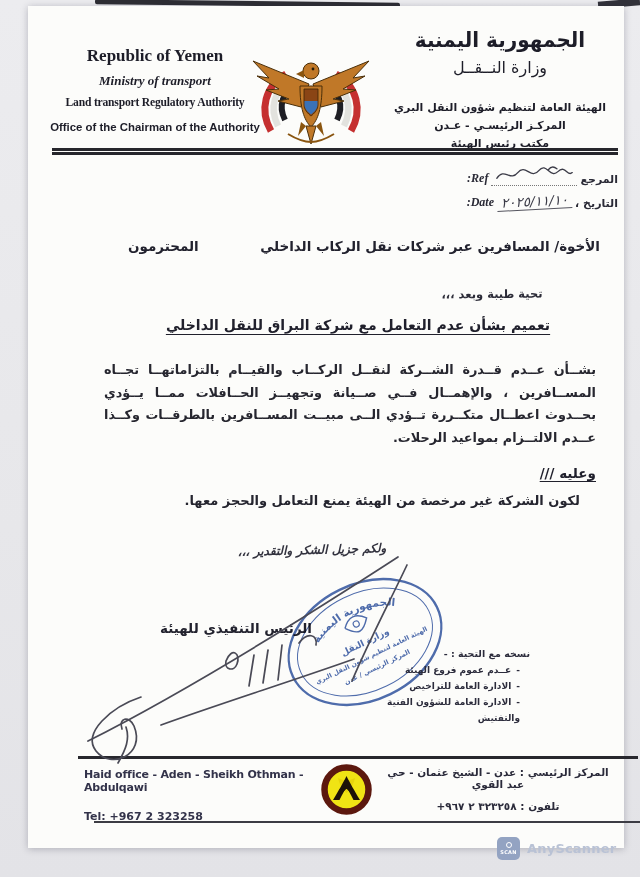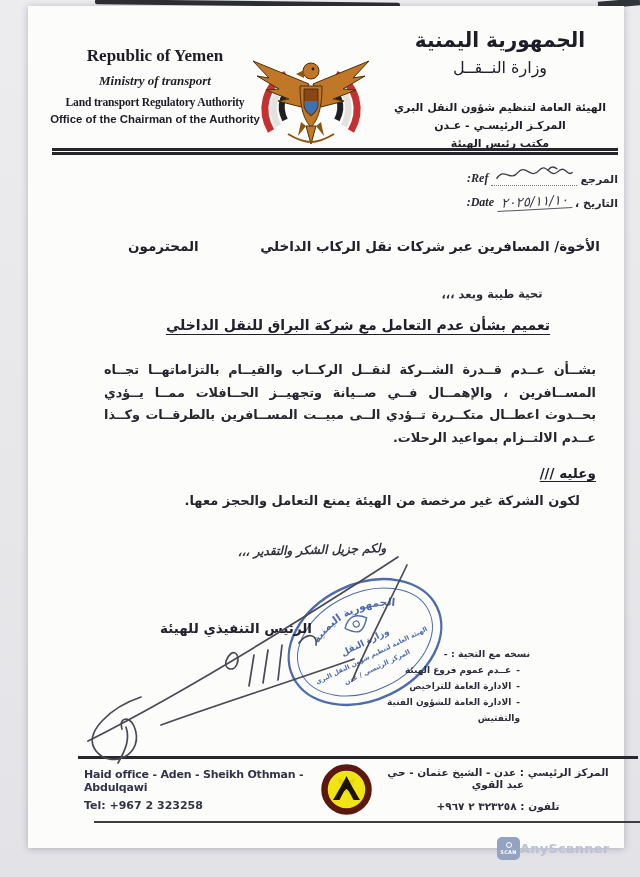--- a/index.html
+++ b/index.html
@@ -14,21 +14,21 @@
     background:#32323a; transform:rotate(-5deg); }
 
   .page { position:absolute; left:28px; top:6px; width:596px; height:842px;
     background:#fcfcfa; box-shadow:0 1px 7px rgba(40,40,60,.28); }
 
   
   .hdr-en { position:absolute; left:22px; top:40px; width:210px; text-align:center;
     font-family:"Liberation Serif", serif; color:#1d1d28; }
   .hdr-en .l1 { font-size:17px; font-weight:bold; margin-bottom:7px; }
   .hdr-en .l2 { font-size:13px; font-weight:bold; font-style:italic; margin-bottom:7px; }
-  .hdr-en .l3 { font-size:11.6px; font-weight:bold; margin-bottom:4px; letter-spacing:-.2px; }
+  .hdr-en .l3 { font-size:11.6px; font-weight:bold; margin-bottom:12px; letter-spacing:-.2px; }
   .hdr-en .l4 { font-size:12px; font-weight:bold; margin-bottom:4px; font-family:"Liberation Sans",sans-serif; }
   .hdr-en .l5 { font-size:11.4px; font-weight:bold; font-family:"Liberation Sans",sans-serif; }
 
   .emblem { position:absolute; left:220px; top:42px; width:126px; height:102px; }
 
   .hdr-ar { position:absolute; left:356px; top:22px; width:232px; text-align:center;
     direction:rtl; color:#1d1d28; }
   .hdr-ar .a1 { font-size:20px; font-weight:bold; transform:scaleY(1.05); margin-bottom:6px; }
   .hdr-ar .a2 { font-size:16px; font-weight:normal; margin-bottom:24px; }
   .hdr-ar .a3 { font-size:11px; font-weight:bold; margin-bottom:5px; }
@@ -78,30 +78,30 @@
   
   .copies { position:absolute; left:340px; top:642px; width:162px; direction:rtl;
     text-align:right; color:#2c2c3c; }
   .copies .ctitle { font-size:9.5px; font-weight:bold; margin-bottom:3px; }
   .copies .citem { font-size:9px; font-weight:bold; line-height:16px; padding-right:10px; }
   .copies .dash { margin-left:5px; }
 
   
   .foot-rule-top { position:absolute; left:50px; top:750px; width:560px; height:3px; background:#27272d; }
   .foot-en { position:absolute; left:56px; top:762px; width:250px; color:#33334a; }
-  .foot-en .f1 { font-size:11px; font-weight:600; margin-bottom:5px; letter-spacing:-.2px; }
+  .foot-en .f1 { font-size:11px; font-weight:600; margin-bottom:16px; letter-spacing:-.2px; }
   .foot-en .f2 { font-size:11px; font-weight:600; }
   .foot-logo { position:absolute; left:292px; top:757px; width:53px; height:53px; }
   .foot-ar { position:absolute; left:352px; top:760px; width:236px; direction:rtl; text-align:center; color:#2a2a3a; }
   .foot-ar .f1 { font-size:10.5px; font-weight:bold; margin-bottom:10px; }
   .foot-ar .f2 { font-size:10.5px; font-weight:bold; }
   .foot-rule-bottom { position:absolute; left:66px; top:815px; width:548px; height:2px; background:#3c3c44; }
 
   
-  .watermark { position:absolute; left:497px; top:837px; display:flex; align-items:center; gap:0; }
+  .watermark { position:absolute; left:497px; top:837px; display:flex; align-items:center; gap:7px; }
   .wm-icon { width:23px; height:23px; border-radius:5px; background:#93a3c2; display:flex;
     flex-direction:column; align-items:center; justify-content:center; }
   .wm-icon .dot { width:6px; height:6px; border:1.3px solid #fff; border-radius:50%; margin-bottom:1px; }
   .wm-icon .txt { font-size:5px; font-weight:bold; color:#fff; letter-spacing:.3px; }
   .wm-label { font-size:13px; font-weight:600; color:#b9c2d5; letter-spacing:.2px; }
 </style>
 </head>
 <body>
 
 <div class="canvas">

